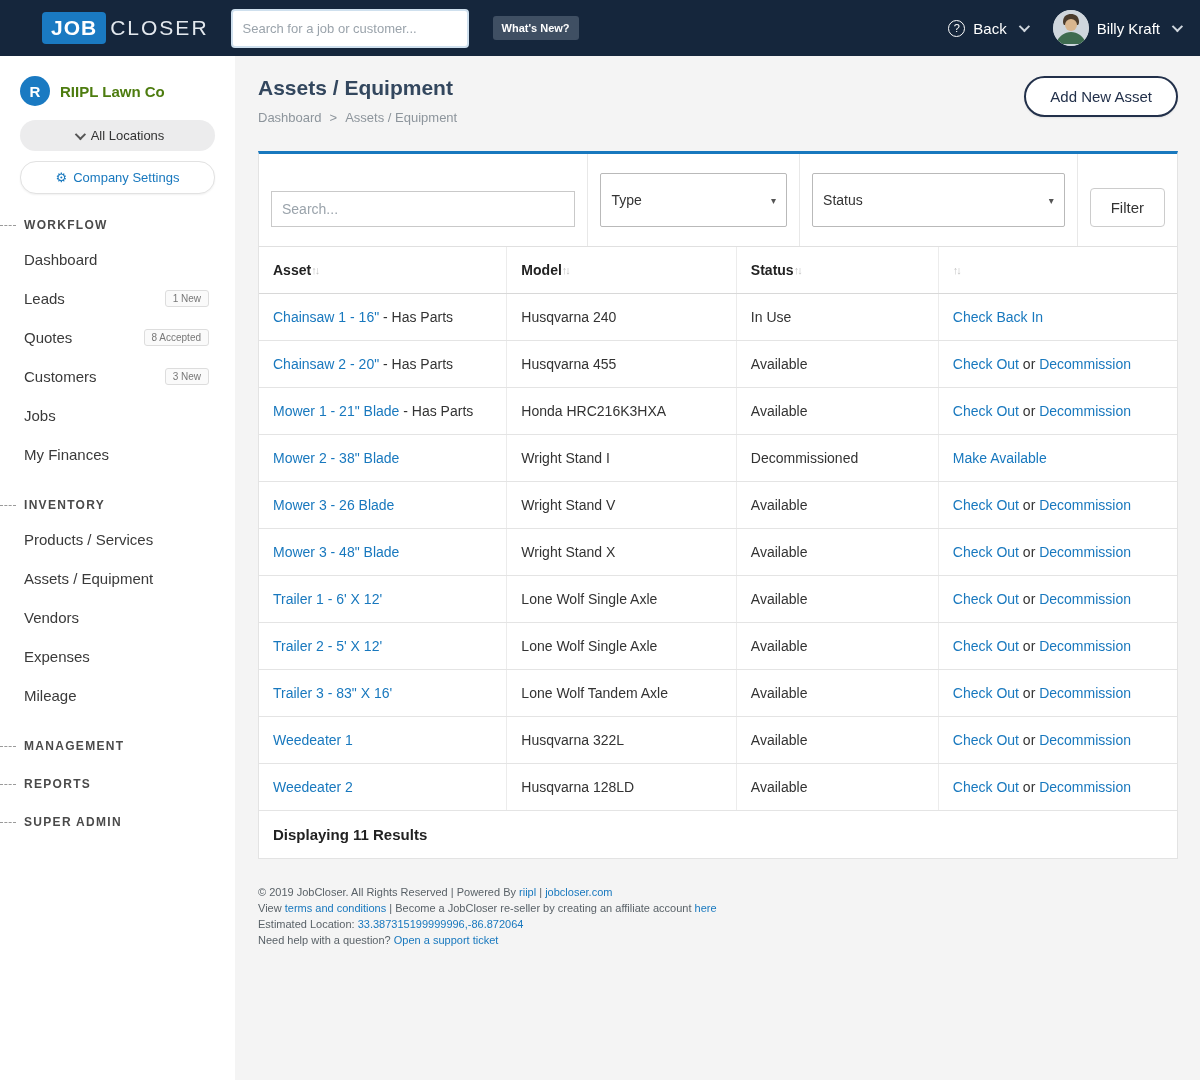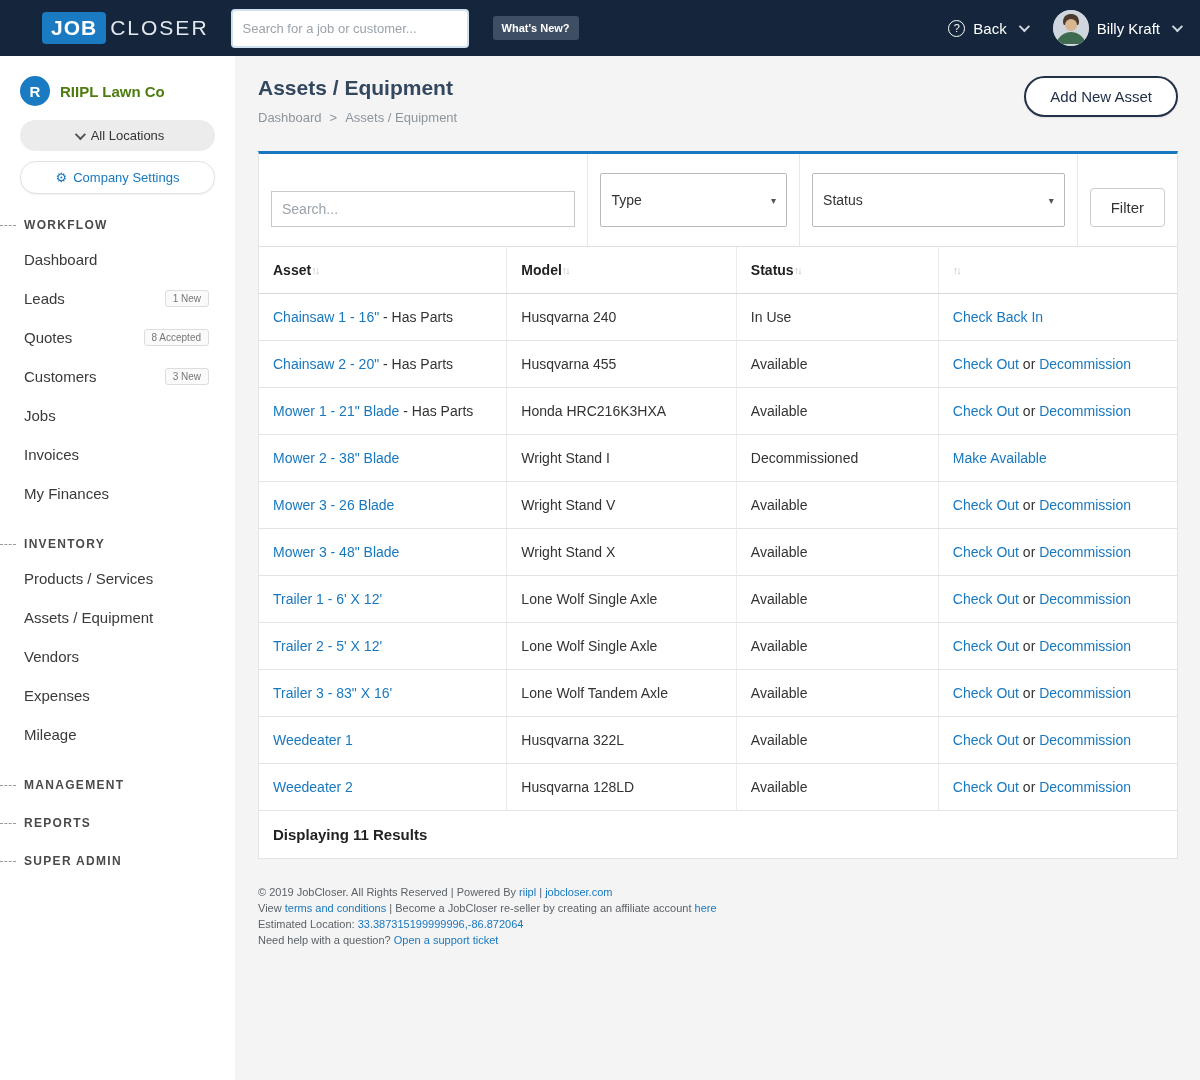--- a/index.html
+++ b/index.html
@@ -137,23 +137,20 @@
         <div class="nav-item">
           <span>Quotes</span>
           <span class="nav-badge">8 Accepted</span>
         </div>
         <div class="nav-item">
           <span>Customers</span>
           <span class="nav-badge">3 New</span>
         </div>
         <div class="nav-item">
           <span>Jobs</span>
-        </div>
-        <div class="nav-item">
-          <span>Invoices</span>
         </div>
         <div class="nav-item">
           <span>My Finances</span>
         </div>
         <div class="nav-heading">
           <span class="dash"></span>
           <span>INVENTORY</span>
         </div>
         <div class="nav-item">
           <span>Products / Services</span>

